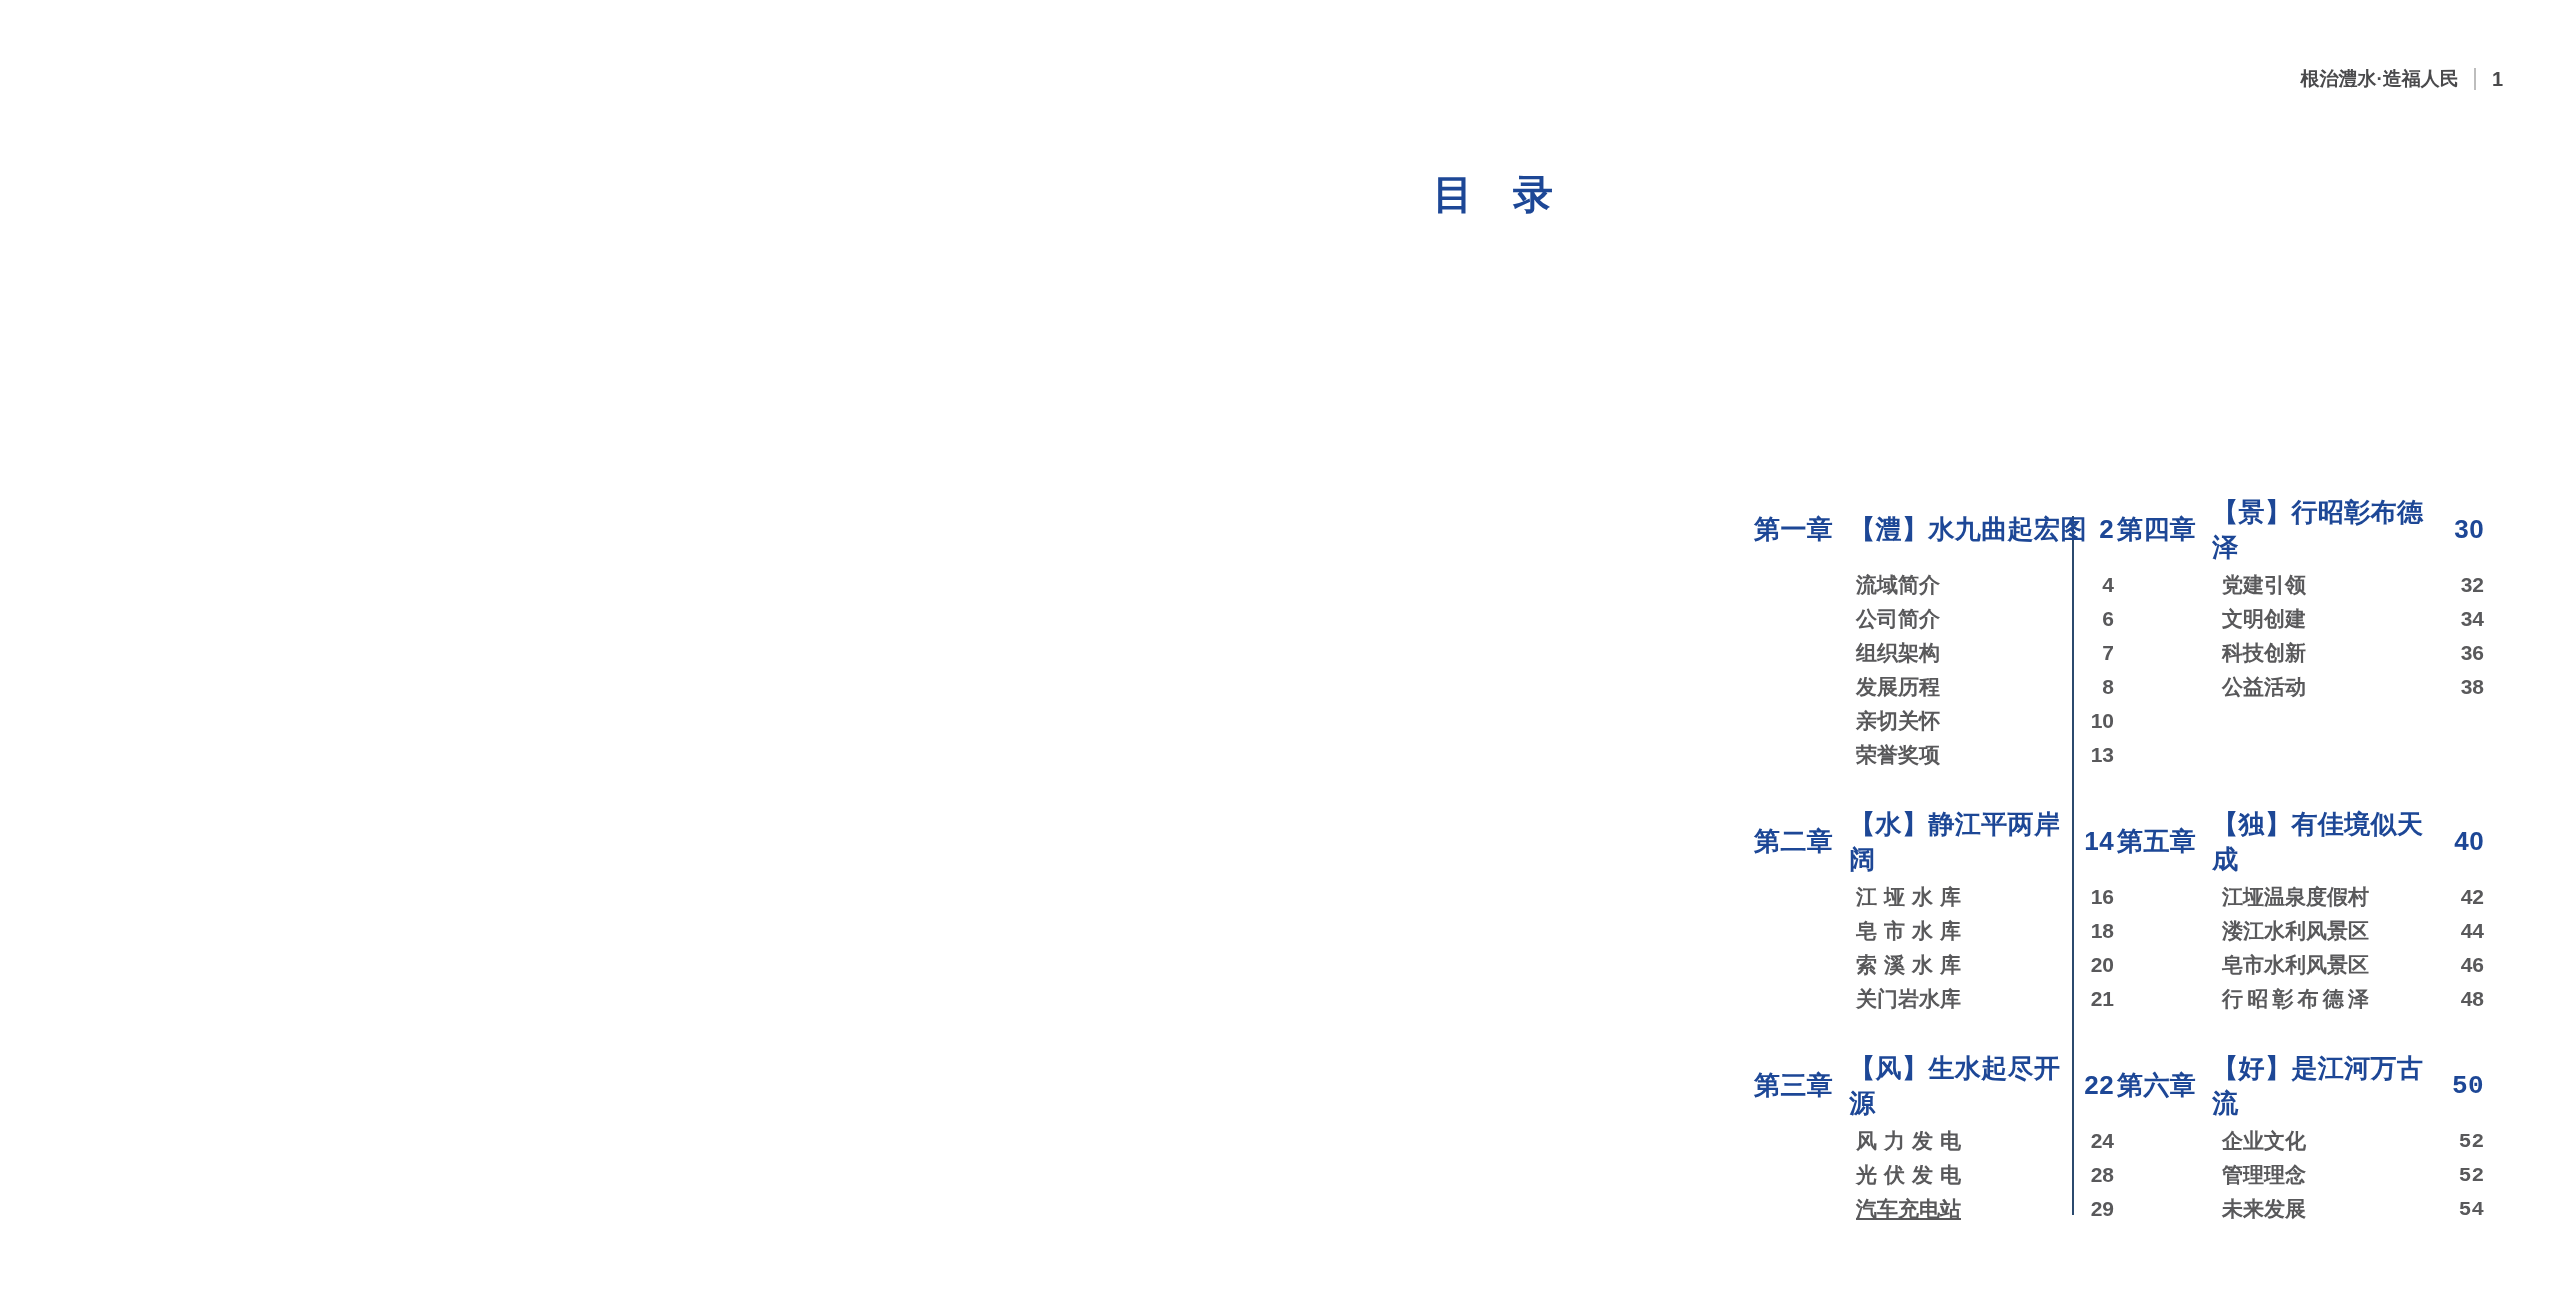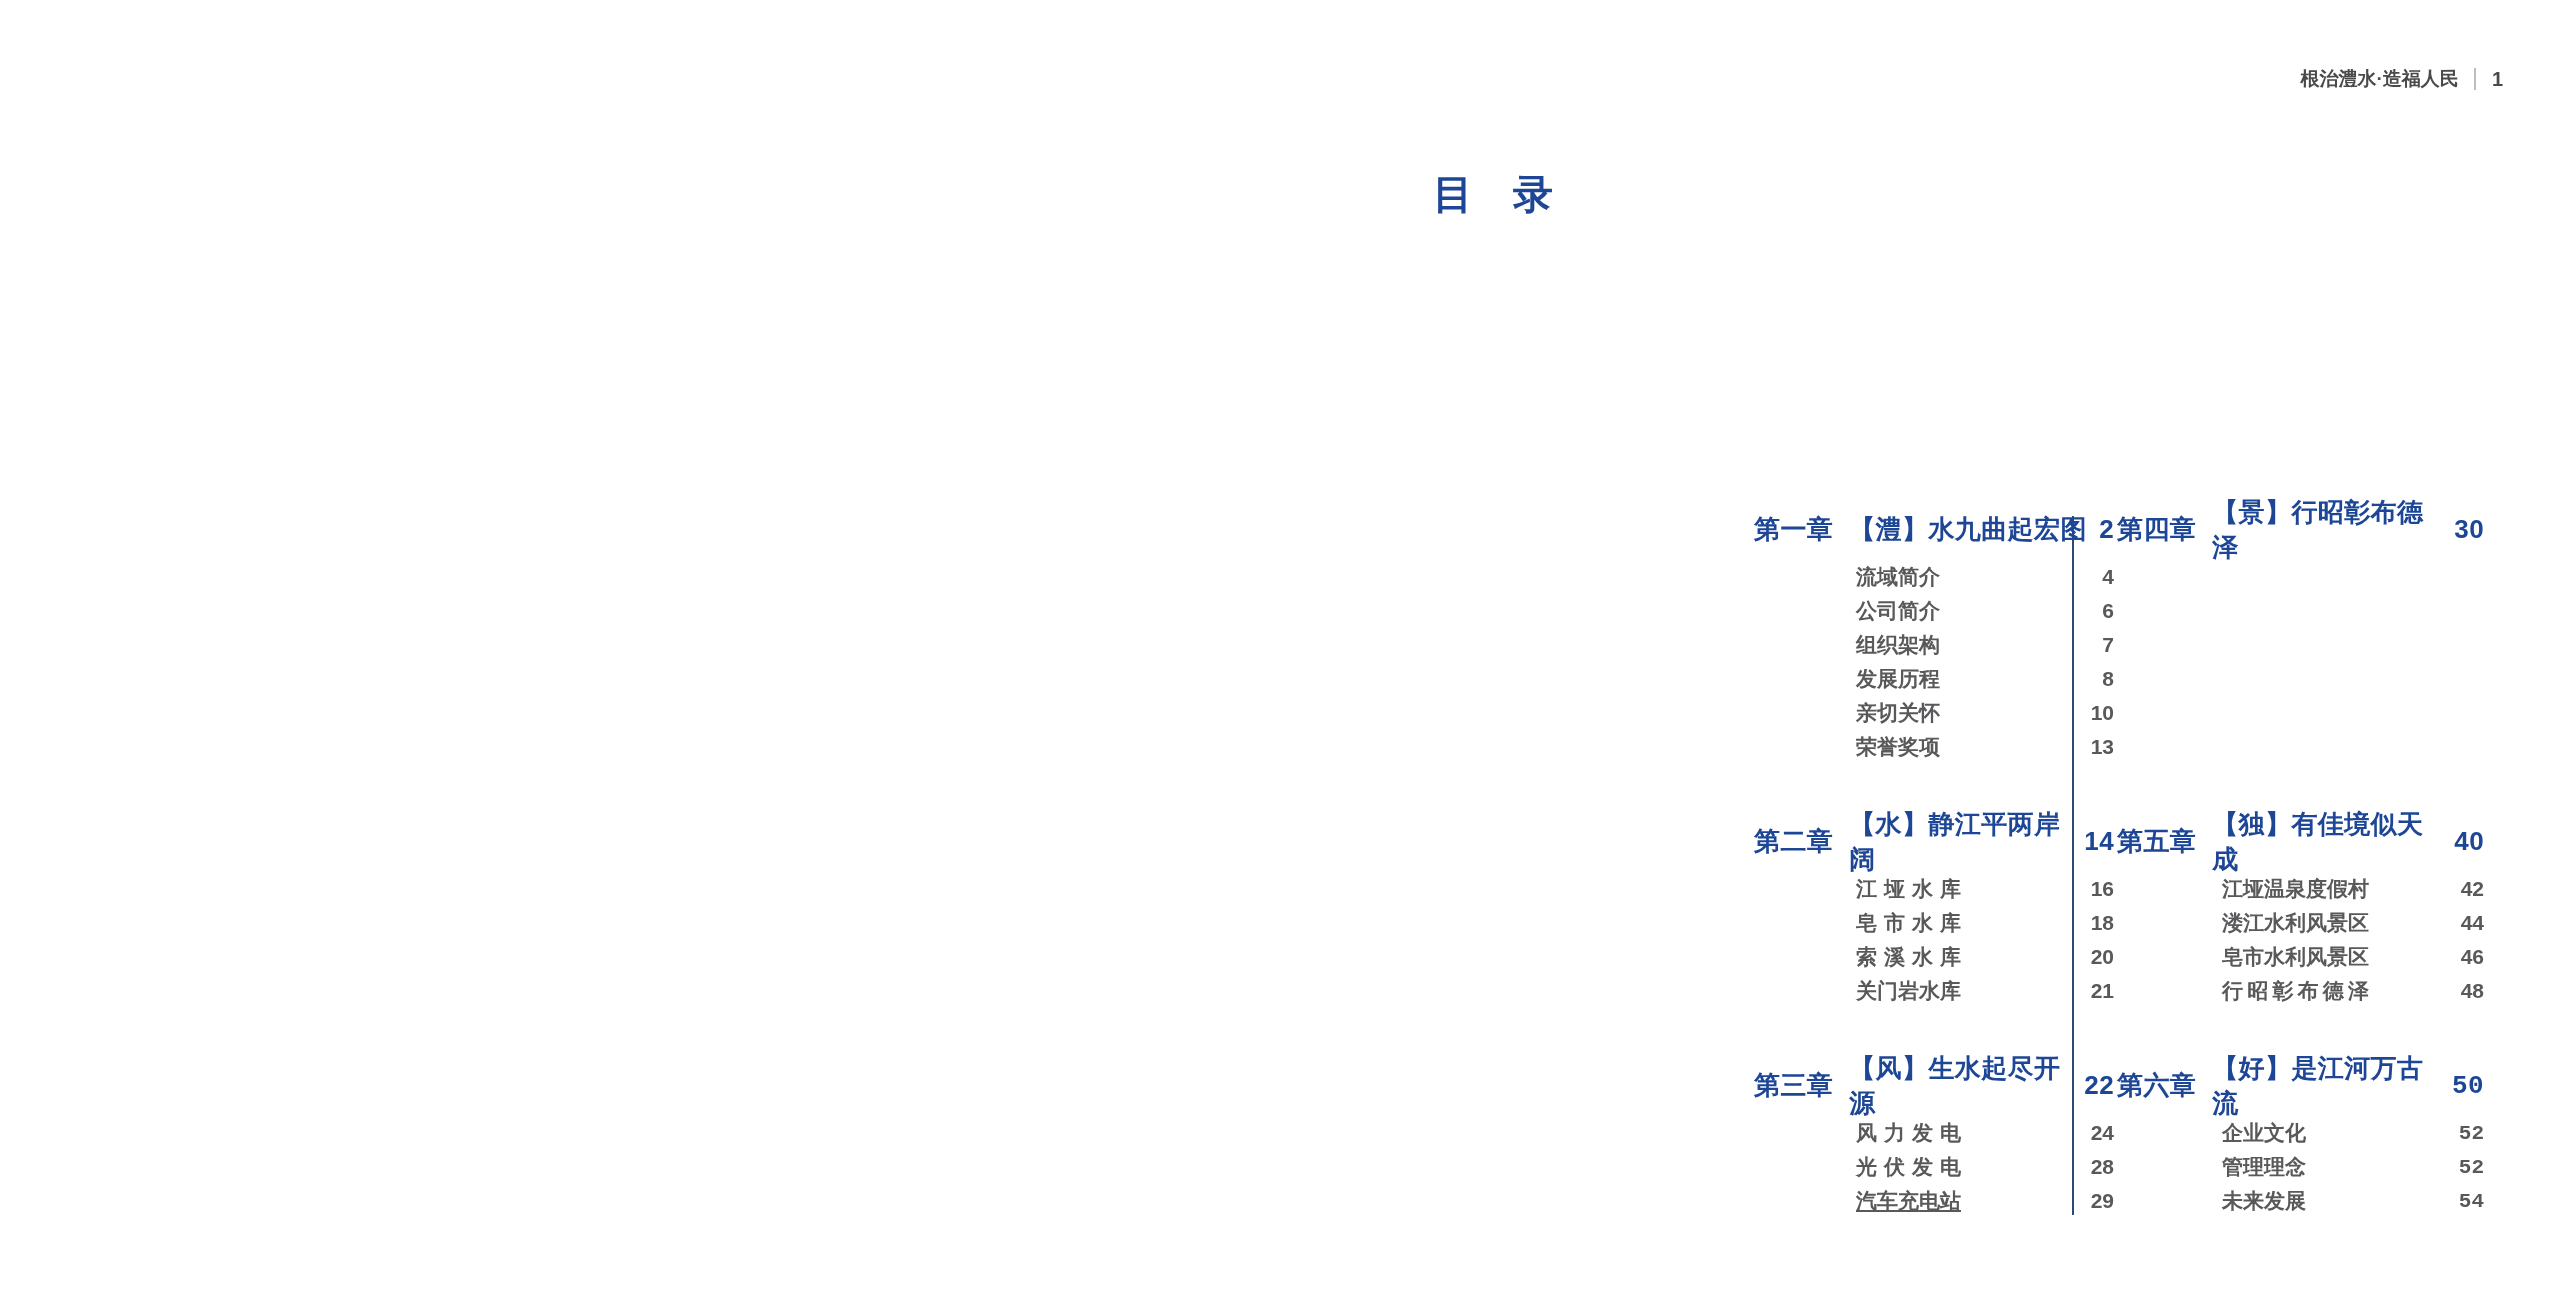--- a/index.html
+++ b/index.html
@@ -32,21 +32,21 @@
   .col{position:absolute;top:514px;height:737px;}
   .col-left{left:1754px;width:360px;}
   .col-right{left:2117px;width:367px;}
 
   .toc-chapter{position:absolute;left:0;right:0;}
   .toc-heading{display:flex;align-items:center;height:31px;
                font-size:26px;font-weight:700;color:var(--accent_blue);letter-spacing:0.4px;}
   .ch-title{flex:1;margin-left:16px;}
   .ch-page{margin-left:7.7px;}
 
-  .toc-entries{margin-top:15px;}
+  .toc-entries{margin-top:23px;}
   .toc-entry{display:flex;align-items:center;height:34px;
              font-size:21px;font-weight:700;color:var(--entry_gray);}
   .col-left  .toc-entry{padding-left:102px;}
   .col-right .toc-entry{padding-left:105px;}
   .entry-label{display:inline-block;text-align:justify;text-align-last:justify;}
   .entry-page{margin-left:auto;}
 </style>
 </head>
 <body>
 
@@ -143,20 +143,38 @@
         </div>
       </div>
     </div>
   <div class="col col-right">
       <div class="toc-chapter" style="top: 0px;">
         <div class="toc-heading">
           <span class="ch-label">第四章</span>
           <span class="ch-title">【景】行昭彰布德泽</span>
           <span class="ch-page">30</span>
         </div>
+        <div class="toc-entries">
+          <div class="toc-entry">
+            <span class="entry-label" style="width: 4em;">党建引领</span>
+            <span class="entry-page">32</span>
+          </div>
+          <div class="toc-entry">
+            <span class="entry-label" style="width: 4em;">文明创建</span>
+            <span class="entry-page">34</span>
+          </div>
+          <div class="toc-entry">
+            <span class="entry-label" style="width: 4em;">科技创新</span>
+            <span class="entry-page">36</span>
+          </div>
+          <div class="toc-entry">
+            <span class="entry-label" style="width: 4em;">公益活动</span>
+            <span class="entry-page">38</span>
+          </div>
+        </div>
       </div>
       <div class="toc-chapter" style="top: 312px;">
         <div class="toc-heading">
           <span class="ch-label">第五章</span>
           <span class="ch-title">【独】有佳境似天成</span>
           <span class="ch-page">40</span>
         </div>
         <div class="toc-entries">
           <div class="toc-entry">
             <span class="entry-label" style="width: 7em;">江垭温泉度假村</span>

